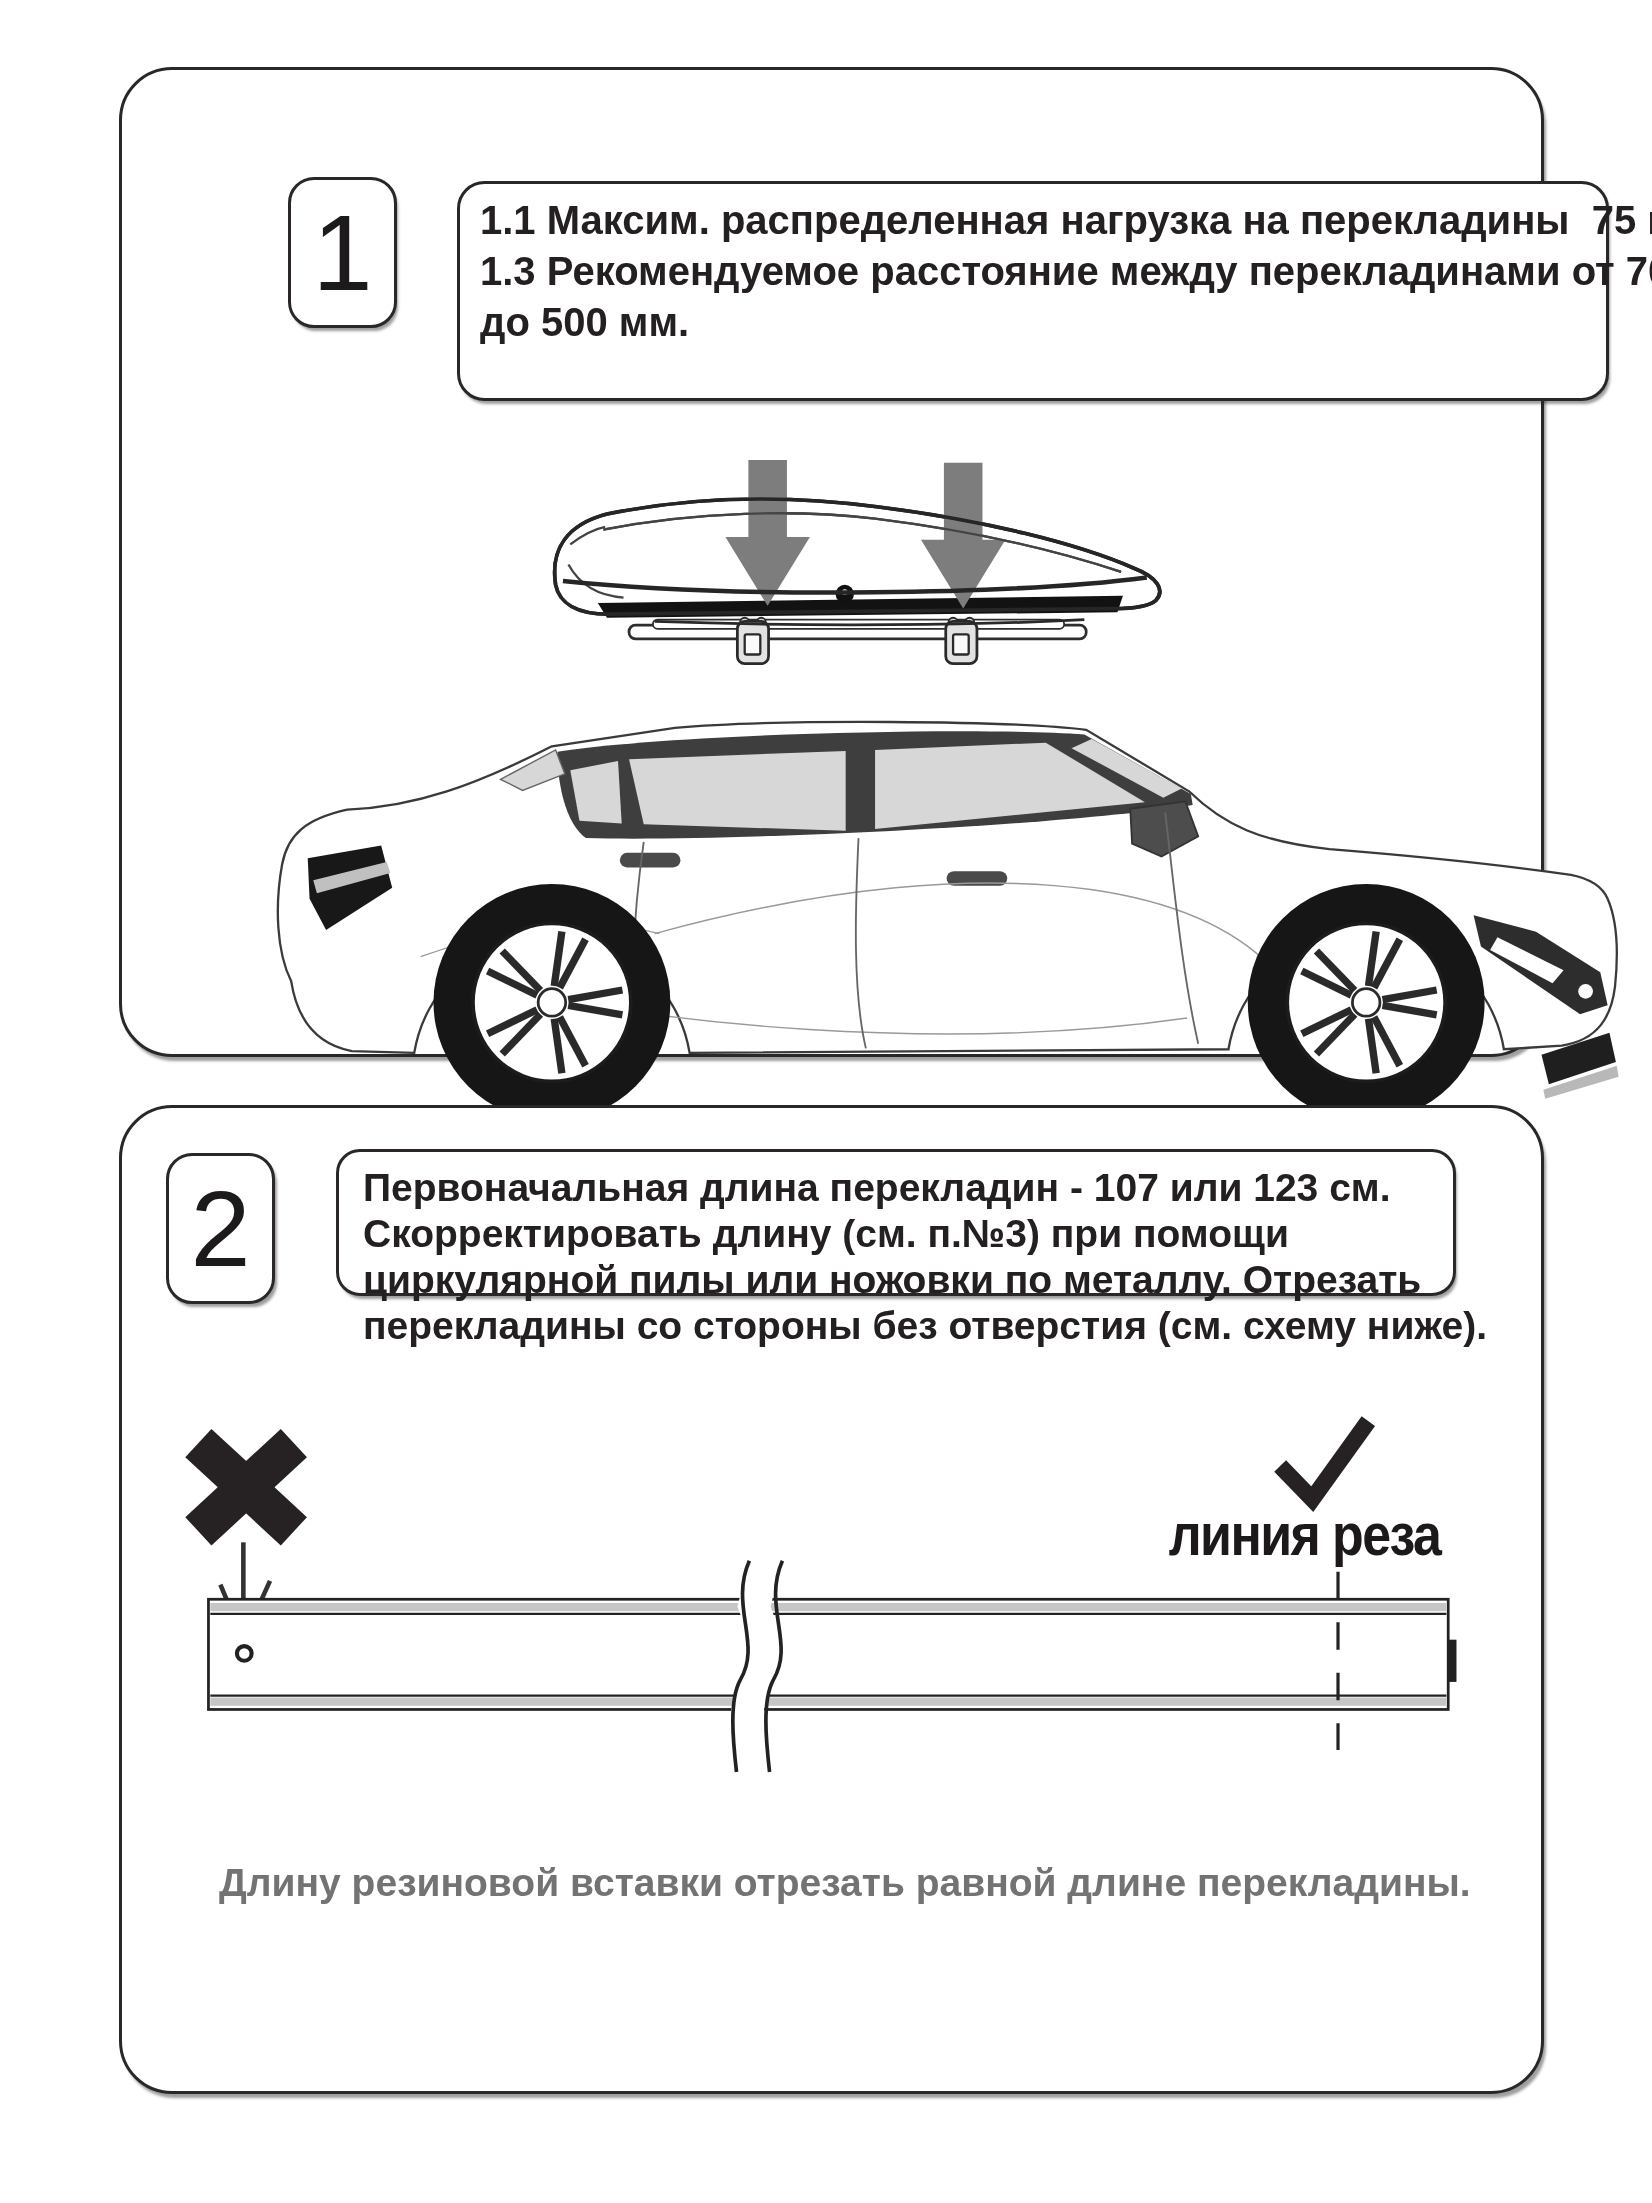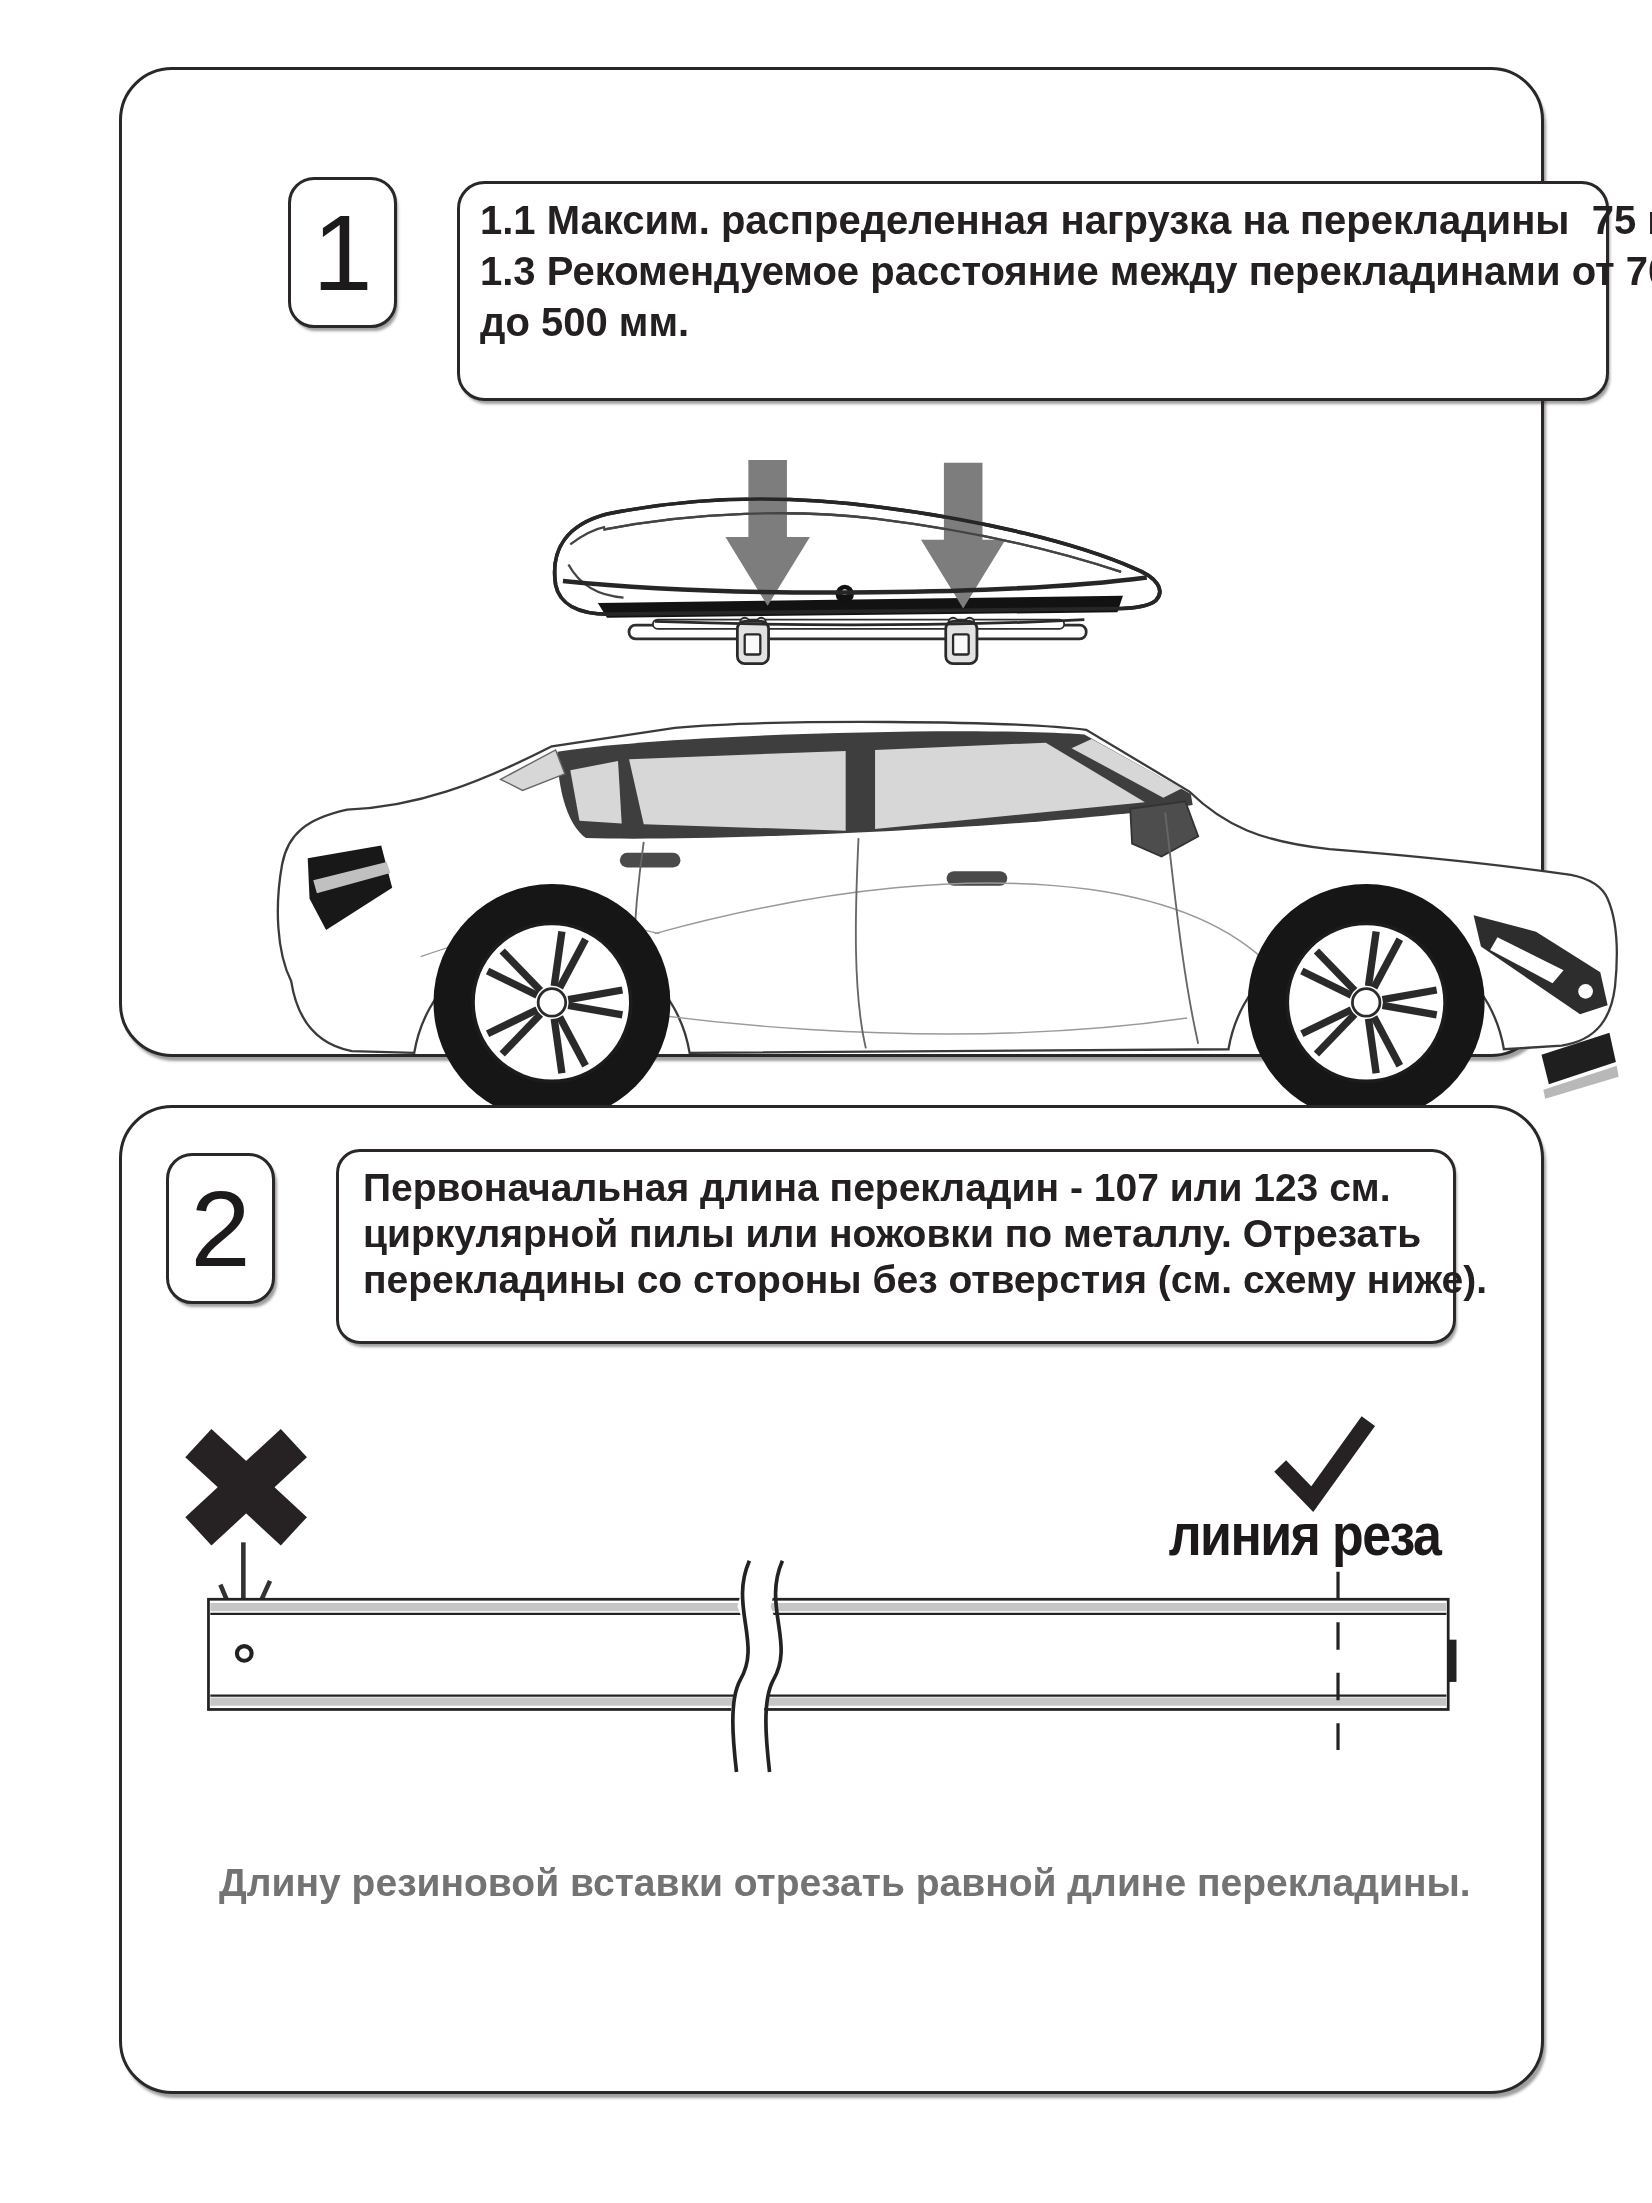--- a/index.html
+++ b/index.html
@@ -26,21 +26,21 @@
   .textbox{
     position:absolute;background:#fff;border:3.7px solid #2b2728;
     box-shadow:2.8px 4.6px 2.8px -1.8px rgba(40,40,40,.45);
     font-weight:700;color:#242021;
   }
   .tb1{
     left:335px;top:111px;width:1152px;height:220px;border-radius:27.5px;
     padding:11px 18.4px 0 20px;font-size:40px;line-height:51px;box-sizing:border-box;
   }
   .tb2{
-    left:336px;top:1149px;width:1120px;height:195px;border-radius:24px;
+    left:336px;top:1149px;width:1120px;height:147px;border-radius:24px;
     padding:13px 18.4px 0 24px;font-size:39px;line-height:46px;box-sizing:border-box;
   }
   .line{white-space:pre;}
   .car-wrap{position:absolute;left:138px;top:386px;width:1377px;height:666px;}
   .car-wrap svg{display:block;width:100%;height:100%;}
   .diagram-wrap{position:absolute;left:0px;top:1377px;width:1653px;height:698px;}
   .diagram-wrap svg{display:block;width:100%;height:100%;}
   .cut-label{
     position:absolute;left:1139px;top:1506px;width:331px;text-align:center;
     font-size:59px;line-height:1;font-weight:700;letter-spacing:-1.8px;
@@ -193,20 +193,21 @@
 
   <section class="panel panel-2">
   </section>
 
   <div class="badge badge-2">
     <span>2</span>
   </div>
 
   <div class="textbox tb2">
     <div class="line">Первоначальная длина перекладин - 107 или 123 см.</div>
+    <div class="line">Скорректировать длину (см. п.№3) при помощи</div>
     <div class="line">циркулярной пилы или ножовки по металлу. Отрезать</div>
     <div class="line">перекладины со стороны без отверстия (см. схему ниже).</div>
   </div>
 
   <div class="diagram-wrap">
     <svg viewBox="0 0 1800 760">
 
       <g stroke="#262223" stroke-width="42">
         <line x1="216" y1="72" x2="320" y2="168"></line>
         <line x1="320" y1="72" x2="216" y2="168"></line>

